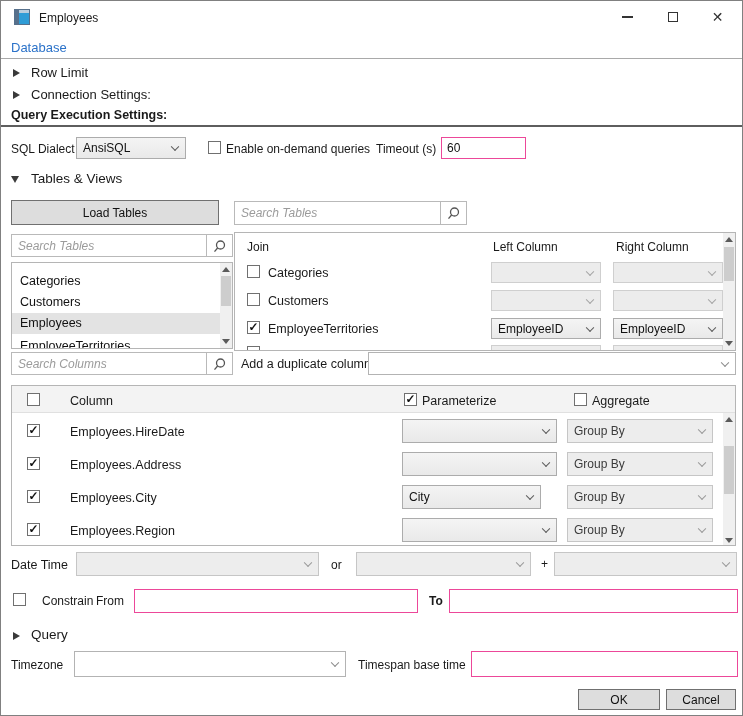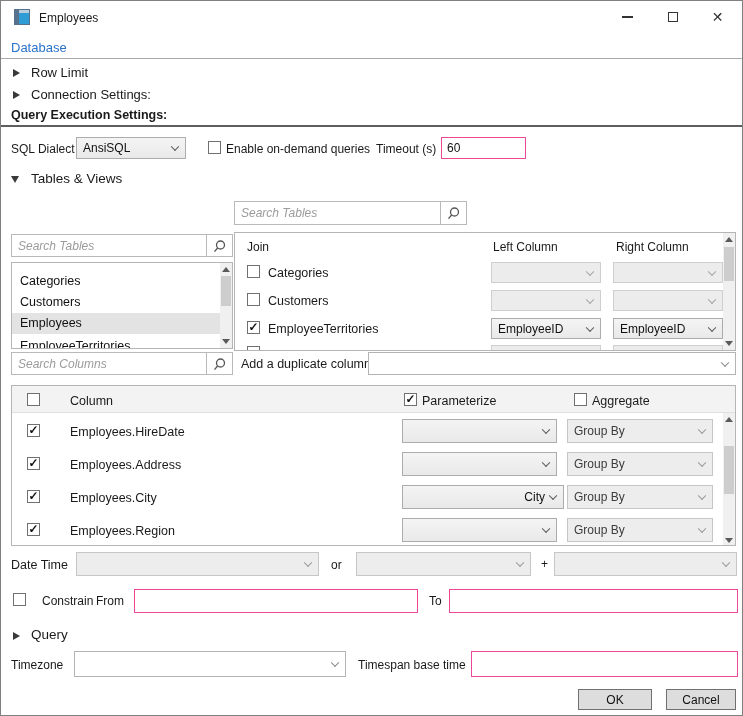--- a/index.html
+++ b/index.html
@@ -129,20 +129,21 @@
   <div class="cb" style="left:207px; top:140px;"></div>
   <div class="lbl" style="left:225px; top:141px;">Enable on-demand queries</div>
   <div class="lbl" style="left:375px; top:141px;">Timeout (s)</div>
   <input class="txt" style="left: 440px; top: 136px; width: 85px; height: 22px;" value="60">
 
   <div>
     <div class="tri-d" style="left:10px; top:175px;"></div>
     <div class="lbl" style="left:30px; top:170px; font-size:13.5px;">Tables &amp; Views</div>
   </div>
 
+  <button class="btn" style="left:10px; top:199px; width:208px; height:25px;">Load Tables</button>
   <div class="searchbox" style="left:233px; top:200px; width:233px; height:24px;">
     <input placeholder="Search Tables" style="">
     <div class="sbtn">
       <svg width="14" height="14" viewBox="0 0 14 14">
         <circle cx="7.5" cy="6" r="4" fill="none" stroke="#555" stroke-width="1.3"></circle>
         <line x1="4.6" y1="9" x2="1.5" y2="12.6" stroke="#555" stroke-width="1.3"></line>
       </svg>
     </div>
   </div>
 
@@ -262,21 +263,21 @@
         <span></span>
         <span class="chev"></span>
       </div>
     <div class="combo soft" style="left:555px; top:66px; width:146px; height:24px;">
         <span>Group By</span>
         <span class="chev"></span>
       </div>
 
     <div class="cb checked" style="left:15px; top:104px;"></div>
     <div class="lbl" style="left:58px; top:105px; font-size:12.5px;">Employees.City</div>
-    <div class="combo" style="left:390px; top:99px; width:162px; height:24px;justify-content:flex-end;">
+    <div class="combo" style="left:390px; top:99px; width:139px; height:24px;">
         <span>City</span>
         <span class="chev"></span>
       </div>
     <div class="combo soft" style="left:555px; top:99px; width:146px; height:24px;">
         <span>Group By</span>
         <span class="chev"></span>
       </div>
 
     <div class="cb checked" style="left:15px; top:137px;"></div>
     <div class="lbl" style="left:58px; top:138px; font-size:12.5px;">Employees.Region</div>
@@ -306,31 +307,31 @@
     </div>
   <div class="lbl" style="left:540px; top:556px;">+</div>
   <div class="combo soft" style="left:553px; top:551px; width:183px; height:24px;">
       <span class="chev"></span>
     </div>
 
   <div class="cb" style="left:12px; top:592px;"></div>
   <div class="lbl" style="left:41px; top:593px;">Constrain</div>
   <div class="lbl" style="left:95px; top:593px;">From</div>
   <input class="txt" style="left: 133px; top: 588px; width: 284px; height: 24px;">
-  <div class="lbl" style="left:428px; top:593px;">To</div>
+  <div class="lbl" style="left:428px; top:593px;font-weight:bold;">To</div>
   <input class="txt" style="left: 448px; top: 588px; width: 289px; height: 24px;">
 
   <div>
     <div class="tri-r" style="left:12px; top:631px;"></div>
     <div class="lbl" style="left:30px; top:626px; font-size:13.5px;">Query</div>
   </div>
 
   <div class="lbl" style="left:10px; top:657px;">Timezone</div>
   <div class="combo white" style="left:73px; top:650px; width:272px; height:26px;">
       <span class="chev"></span>
     </div>
   <div class="lbl" style="left:357px; top:657px;">Timespan base time</div>
   <input class="txt" style="left: 470px; top: 650px; width: 267px; height: 26px;">
 
-  <button class="btn" style="left:577px; top:688px; width:74px; height:21px;">OK</button>
+  <button class="btn" style="left:577px; top:688px; width:82px; height:21px;">OK</button>
   <button class="btn" style="left:665px; top:688px; width:70px; height:21px;">Cancel</button>
 
 </div>
 
 </body></html>

